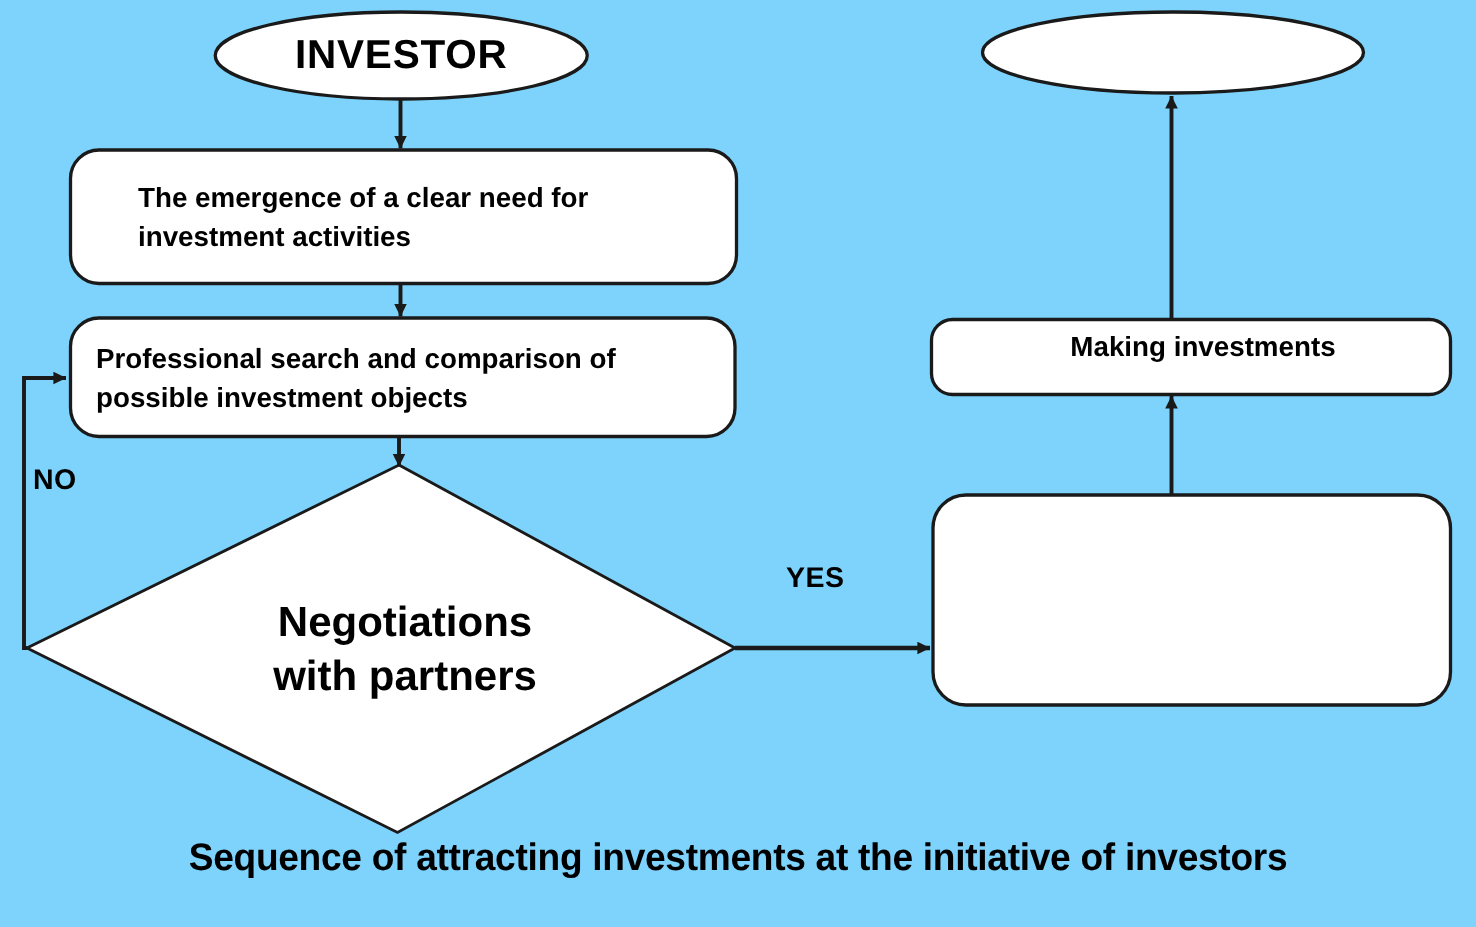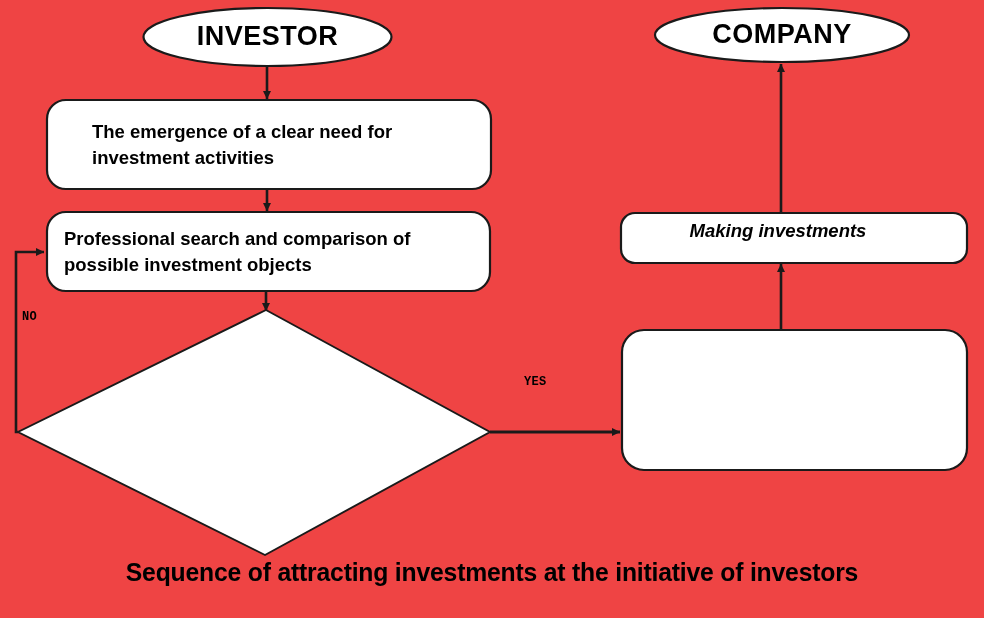--- a/index.html
+++ b/index.html
@@ -7,21 +7,21 @@
     padding: 0;
     background: #ffffff;
   }
   body {
     font-family: "Liberation Sans", sans-serif;
   }
   #stage {
     position: relative;
     width: 984px;
     height: 618px;
-    background: #ef4444;
+    background: #7dd3fc;
     overflow: hidden;
   }
   #diagram-svg {
     position: absolute;
     left: 0;
     top: 0;
     width: 984px;
     height: 618px;
   }
   
@@ -57,24 +57,24 @@
     font-size: 28px;
     line-height: 1.28;
     text-align: center;
     display: flex;
     align-items: center;
     justify-content: center;
     font-weight: bold;
   }
   .edge-label {
     position: absolute;
-    font-size: 12px;
+    font-size: 19px;
     font-weight: bold;
     color: #000000;
-    font-family: Liberation Mono, monospace;
+    font-family: Liberation Sans, sans-serif;
     letter-spacing: 0.3px;
   }
   .caption {
     position: absolute;
     left: 0;
     top: 558px;
     width: 984px;
     text-align: center;
     font-family: "Liberation Sans", sans-serif;
     font-weight: bold;
@@ -120,29 +120,30 @@
 
     <line x1="490" y1="432" x2="620" y2="432" stroke="#1a1a1a" stroke-width="3" marker-end="url(#arrowFilled)"></line>
 
     <line x1="781" y1="330" x2="781" y2="264" stroke="#1a1a1a" stroke-width="2.6" marker-end="url(#arrowFilled)"></line>
 
     <line x1="781" y1="213" x2="781" y2="64" stroke="#1a1a1a" stroke-width="2.6" marker-end="url(#arrowFilled)"></line>
   </svg>
 
   <div class="node-label terminator-label" style="left:143px; top:8px; width:249px; height:58px;">INVESTOR</div>
 
-  <div class="node-label terminator-label" style="left:655px; top:8px; width:254px; height:54px;">COMPANY</div>
 
   <div class="node-label process-label" style="left:64px; top:215px; width:412px; height:73px;">Professional search and comparison of possible investment objects</div>
 
   <div class="node-label process-label" style="left:92px; top:103px; width:390px; height:83px;">The emergence of a clear need for investment activities</div>
 
+  <div class="node-label decision-label" style="left:120px; top:380px; width:300px; height:105px;">Negotiations
+with   partners</div>
 
 
-  <div class="node-label process-label centered" style="left:609px; top:213px; width:338px; height:36px;font-style:italic;">Making investments</div>
+  <div class="node-label process-label centered" style="left:633px; top:213px; width:338px; height:36px;">Making investments</div>
 
   <div class="edge-label" style="left:22px; top:310px;">NO</div>
 
   <div class="edge-label" style="left:524px; top:375px;">YES</div>
 
   <div class="caption">Sequence of attracting investments at the initiative of investors</div>
 
 </div>
 
 </body></html>

